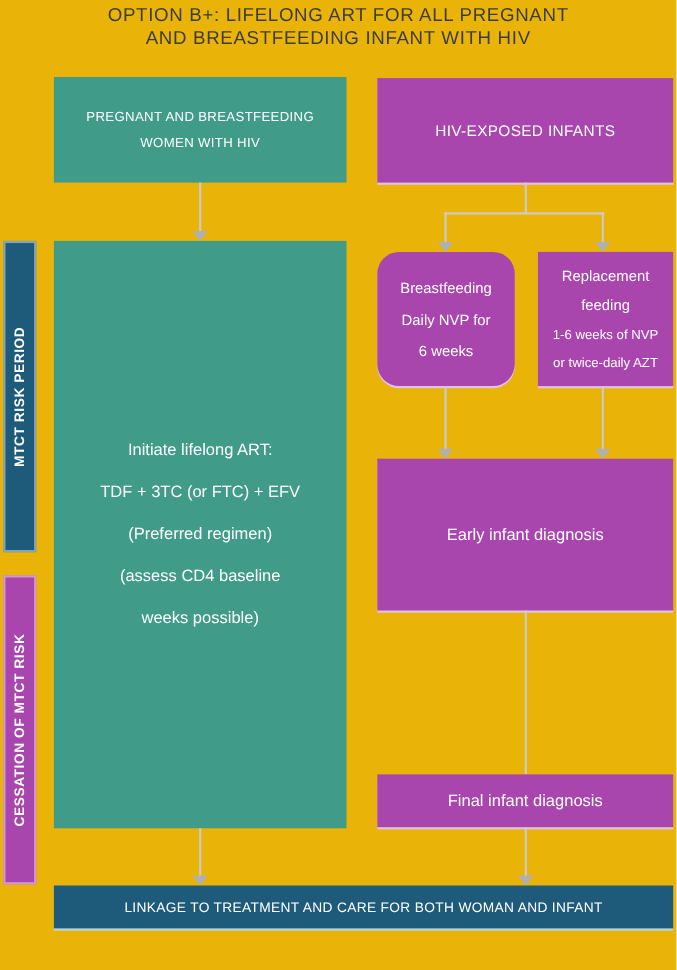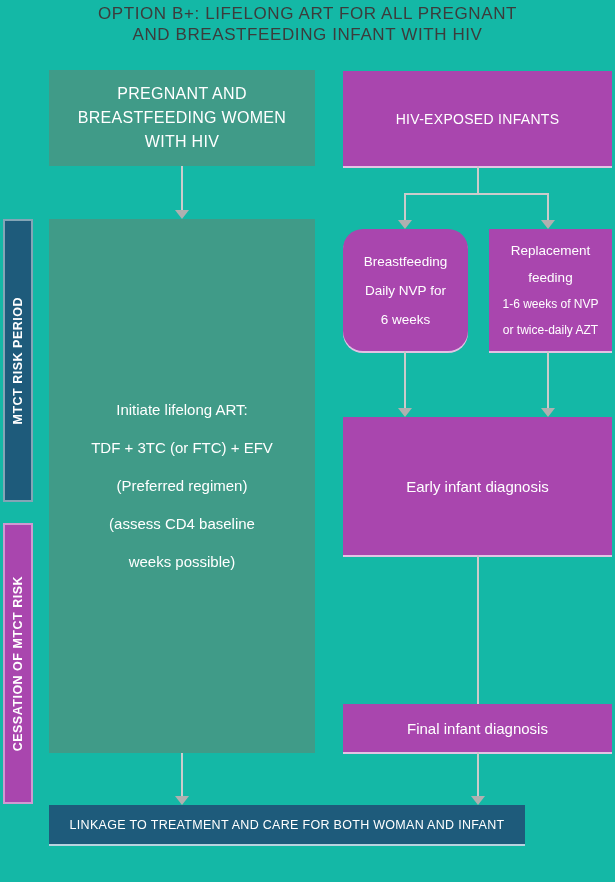--- a/index.html
+++ b/index.html
@@ -1,20 +1,20 @@
 <!DOCTYPE html>
 <html><head>
 <meta charset="utf-8">
 <style>
   html, body { margin: 0; padding: 0; background: #ffffff; }
   .canvas {
     position: relative;
     width: 615px;
     height: 882px;
-    background: #14b8a6;
+    background: #eab308;
     font-family: "Liberation Sans", sans-serif;
     overflow: hidden;
   }
   .page-title {
     position: absolute;
     top: 3px; left: 0; right: 0;
     text-align: center;
     color: #3c3c3c;
     font-size: 17px;
     line-height: 21px;
@@ -29,33 +29,33 @@
     justify-content: center;
     text-align: center;
     color: #ffffff;
     box-sizing: border-box;
   }
   .teal    { background: #409b88; }
   .magenta { background: #a946ae; box-shadow: 0 2px 0 #e2c2e4; }
   .darkblue{ background: #1e5b7b; }
 
   .box-pregnant { left: 49px; top: 70px;  width: 266px; height: 96px;
-                  font-size: 16px; line-height: 24px; letter-spacing: 0.3px; padding: 12px 6px; }
+                  font-size: 12px; line-height: 24px; letter-spacing: 0.3px; padding: 12px 6px; }
   .box-infants  { left: 343px; top: 71px; width: 269px; height: 95px;
                   font-size: 14px; letter-spacing: 0.3px; }
   .box-art      { left: 49px; top: 219px; width: 266px; height: 534px; font-size: 15px; }
   .box-art .line { line-height: 38px; }
   .box-breastfeeding { left: 343px; top: 229px; width: 125px; height: 122px; font-size: 13.5px; border-radius: 20px; }
   .box-breastfeeding .line { line-height: 29px; }
   .box-replacement   { left: 489px; top: 229px; width: 123px; height: 122px; }
   .box-replacement .line-lg { font-size: 13.5px; line-height: 27px; }
   .box-replacement .line-sm { font-size: 12px;   line-height: 26px; }
   .box-early { left: 343px; top: 417px; width: 269px; height: 138px; font-size: 15px; }
   .box-final { left: 343px; top: 704px; width: 269px; height: 48px;  font-size: 15px; }
-  .bar-linkage { left: 49px; top: 805px; width: 476px; height: 39px;
+  .bar-linkage { left: 49px; top: 805px; width: 563px; height: 39px;
                  font-size: 12.5px; letter-spacing: 0.3px;
                  box-shadow: 0 2px 0 #b9d3e0; }
 
   .side-bar {
     position: absolute;
     display: flex;
     align-items: center;
     justify-content: center;
     box-sizing: border-box;
     border: 2px solid rgba(255,255,255,0.45);

